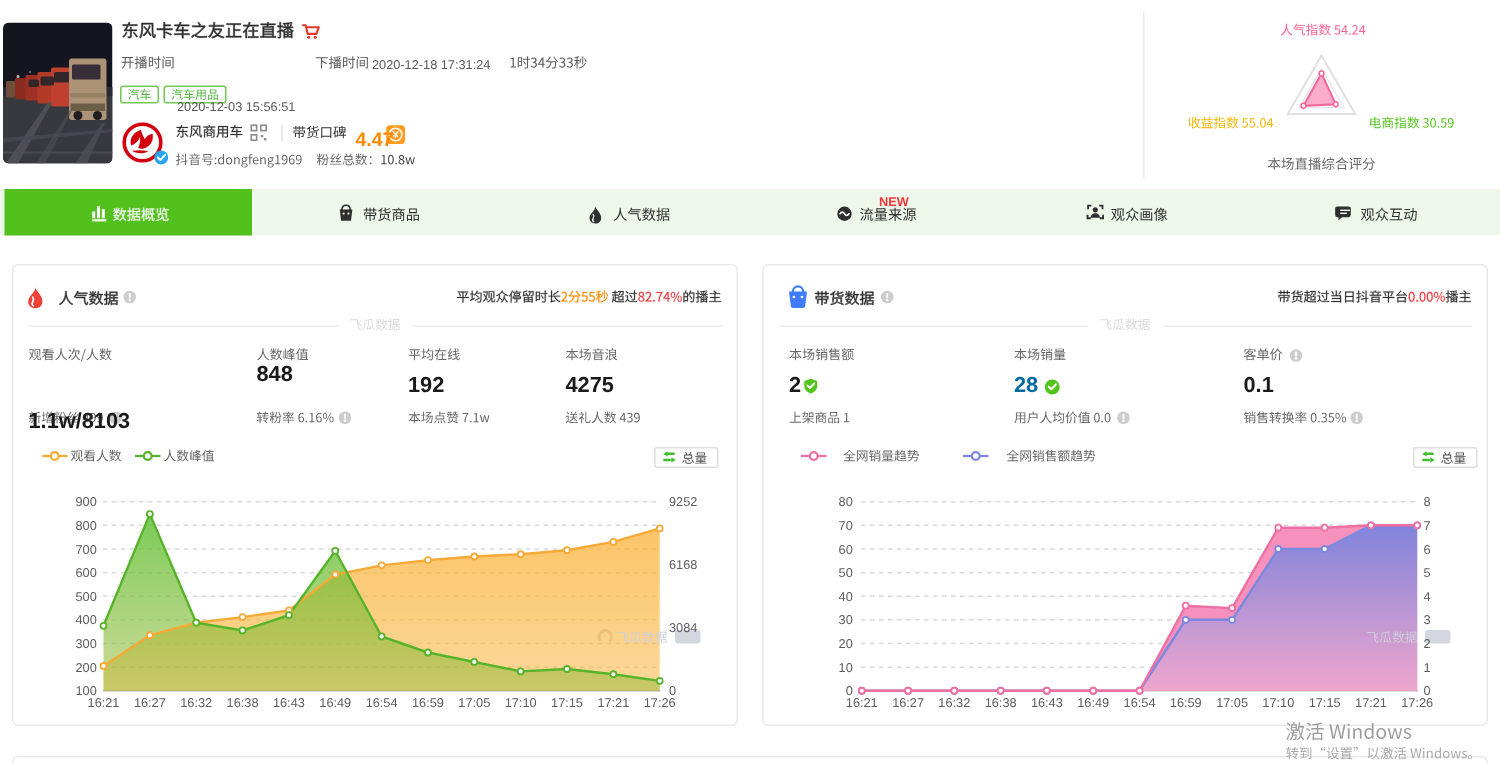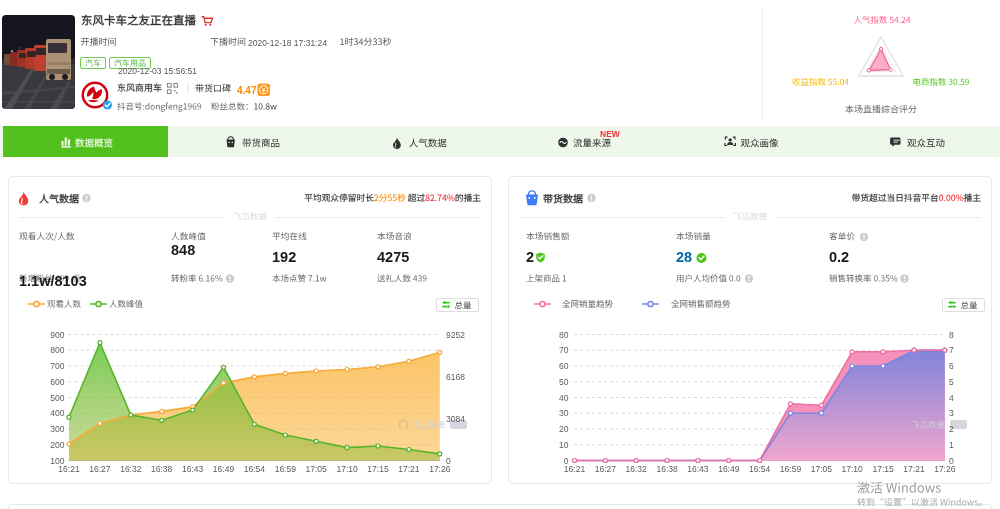--- a/index.html
+++ b/index.html
@@ -995,21 +995,21 @@
           <use href="#q31" x="10987"></use>
           <use href="#q32" x="11607"></use>
           <use href="#q47" x="12213"></use>
           <use href="#q124" x="13015"></use>
           <use href="#q131" x="13483"></use>
         </g>
       </g>
 </svg>
 <div class="abs" style="left:118px;top:37.5px;font-size:8.5px;color:#595959;font-weight:normal;white-space:nowrap;margin-top:28px;">2020-12-03 15:56:51</div>
 <div class="abs" style="left:248px;top:37.5px;font-size:8.5px;color:#595959;font-weight:normal;white-space:nowrap;">2020-12-18 17:31:24</div>
-<div class="abs" style="left:237px;top:84.5px;font-size:10px;color:#ff8a00;font-weight:bold;white-space:nowrap;">4.47</div>
-<div class="abs" style="left:600px;top:128.5px;font-size:8.5px;color:#f5353b;font-weight:bold;white-space:nowrap;">NEW</div>
+<div class="abs" style="left:237px;top:84.5px;font-size:13px;color:#ff8a00;font-weight:bold;white-space:nowrap;">4.47</div>
+<div class="abs" style="left:586px;top:128.5px;font-size:8.5px;color:#f5353b;font-weight:bold;white-space:nowrap;">NEW</div>
 <div class="abs" style="left:19px;top:248.5px;font-size:14.5px;color:#1a1a1a;font-weight:bold;white-space:nowrap;margin-top:24px;">1.1w/8103</div>
 <div class="abs" style="left:171px;top:242px;font-size:14.5px;color:#1a1a1a;font-weight:bold;white-space:nowrap;">848</div>
 <div class="abs" style="left:272px;top:248.5px;font-size:14.5px;color:#1a1a1a;font-weight:bold;white-space:nowrap;">192</div>
 <div class="abs" style="left:377px;top:248.5px;font-size:14.5px;color:#1a1a1a;font-weight:bold;white-space:nowrap;">4275</div>
 <div class="abs" style="left:526px;top:248.5px;font-size:14.5px;color:#1a1a1a;font-weight:bold;white-space:nowrap;">2</div>
 <div class="abs" style="left:676px;top:248.5px;font-size:14.5px;color:#0369a1;font-weight:bold;white-space:nowrap;">28</div>
-<div class="abs" style="left:829px;top:248.5px;font-size:14.5px;color:#1a1a1a;font-weight:bold;white-space:nowrap;">0.2</div>
+<div class="abs" style="left:829px;top:248.5px;font-size:14.5px;color:#1a1a1a;font-weight:bold;white-space:nowrap;">0.1</div>
 </div>
 </body></html>

